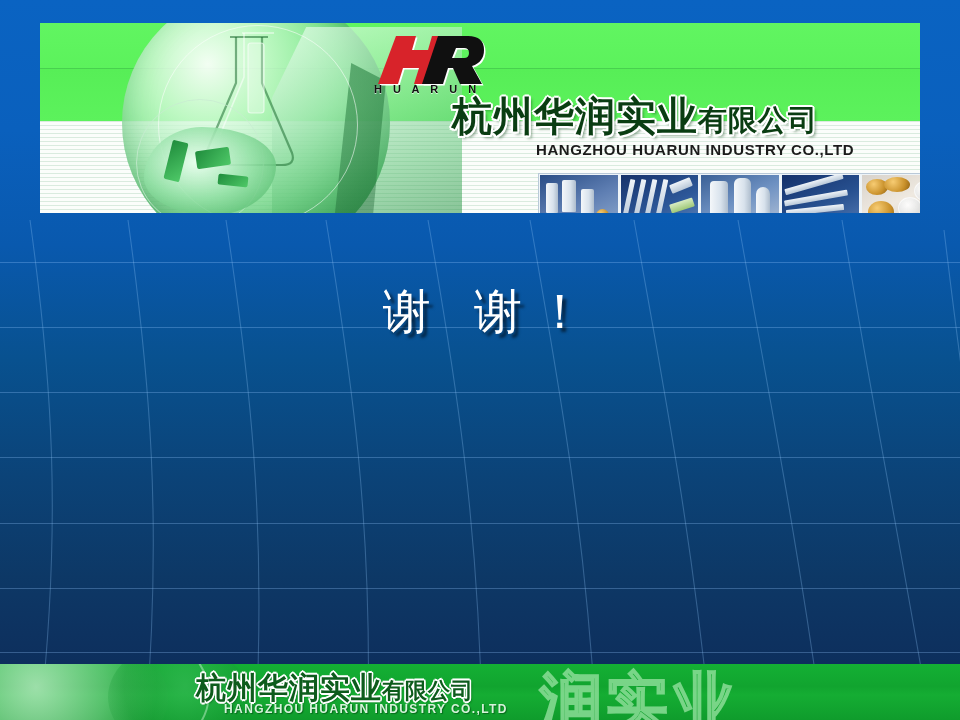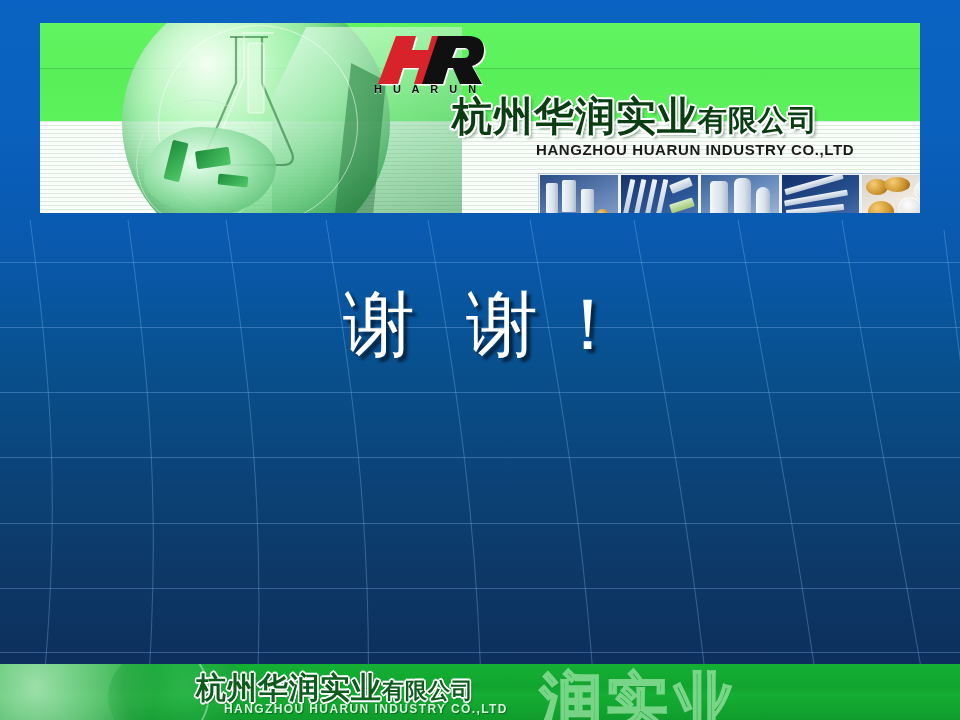--- a/index.html
+++ b/index.html
@@ -189,21 +189,21 @@
     border: 1px solid rgba(255,255,255,.7);
   }
 
   
   .main-text {
     position: absolute; left: 0; top: 286px; width: 960px;
     text-align: center; pointer-events: none;
   }
   .line-cn {
     font-family: "DejaVu Sans", "Liberation Sans", sans-serif;
-    font-size: 72px;
+    font-size: 48px;
     font-weight: normal;
     color: #ffffff;
     letter-spacing: 14px;
     line-height: 1.06;
     text-shadow: 4px 4px 3px rgba(0,0,0,.55);
     margin-left: 21px;
   }
   .line-en {
     margin-top: 6px;
     font-family: "Liberation Sans", "DejaVu Sans", sans-serif;

